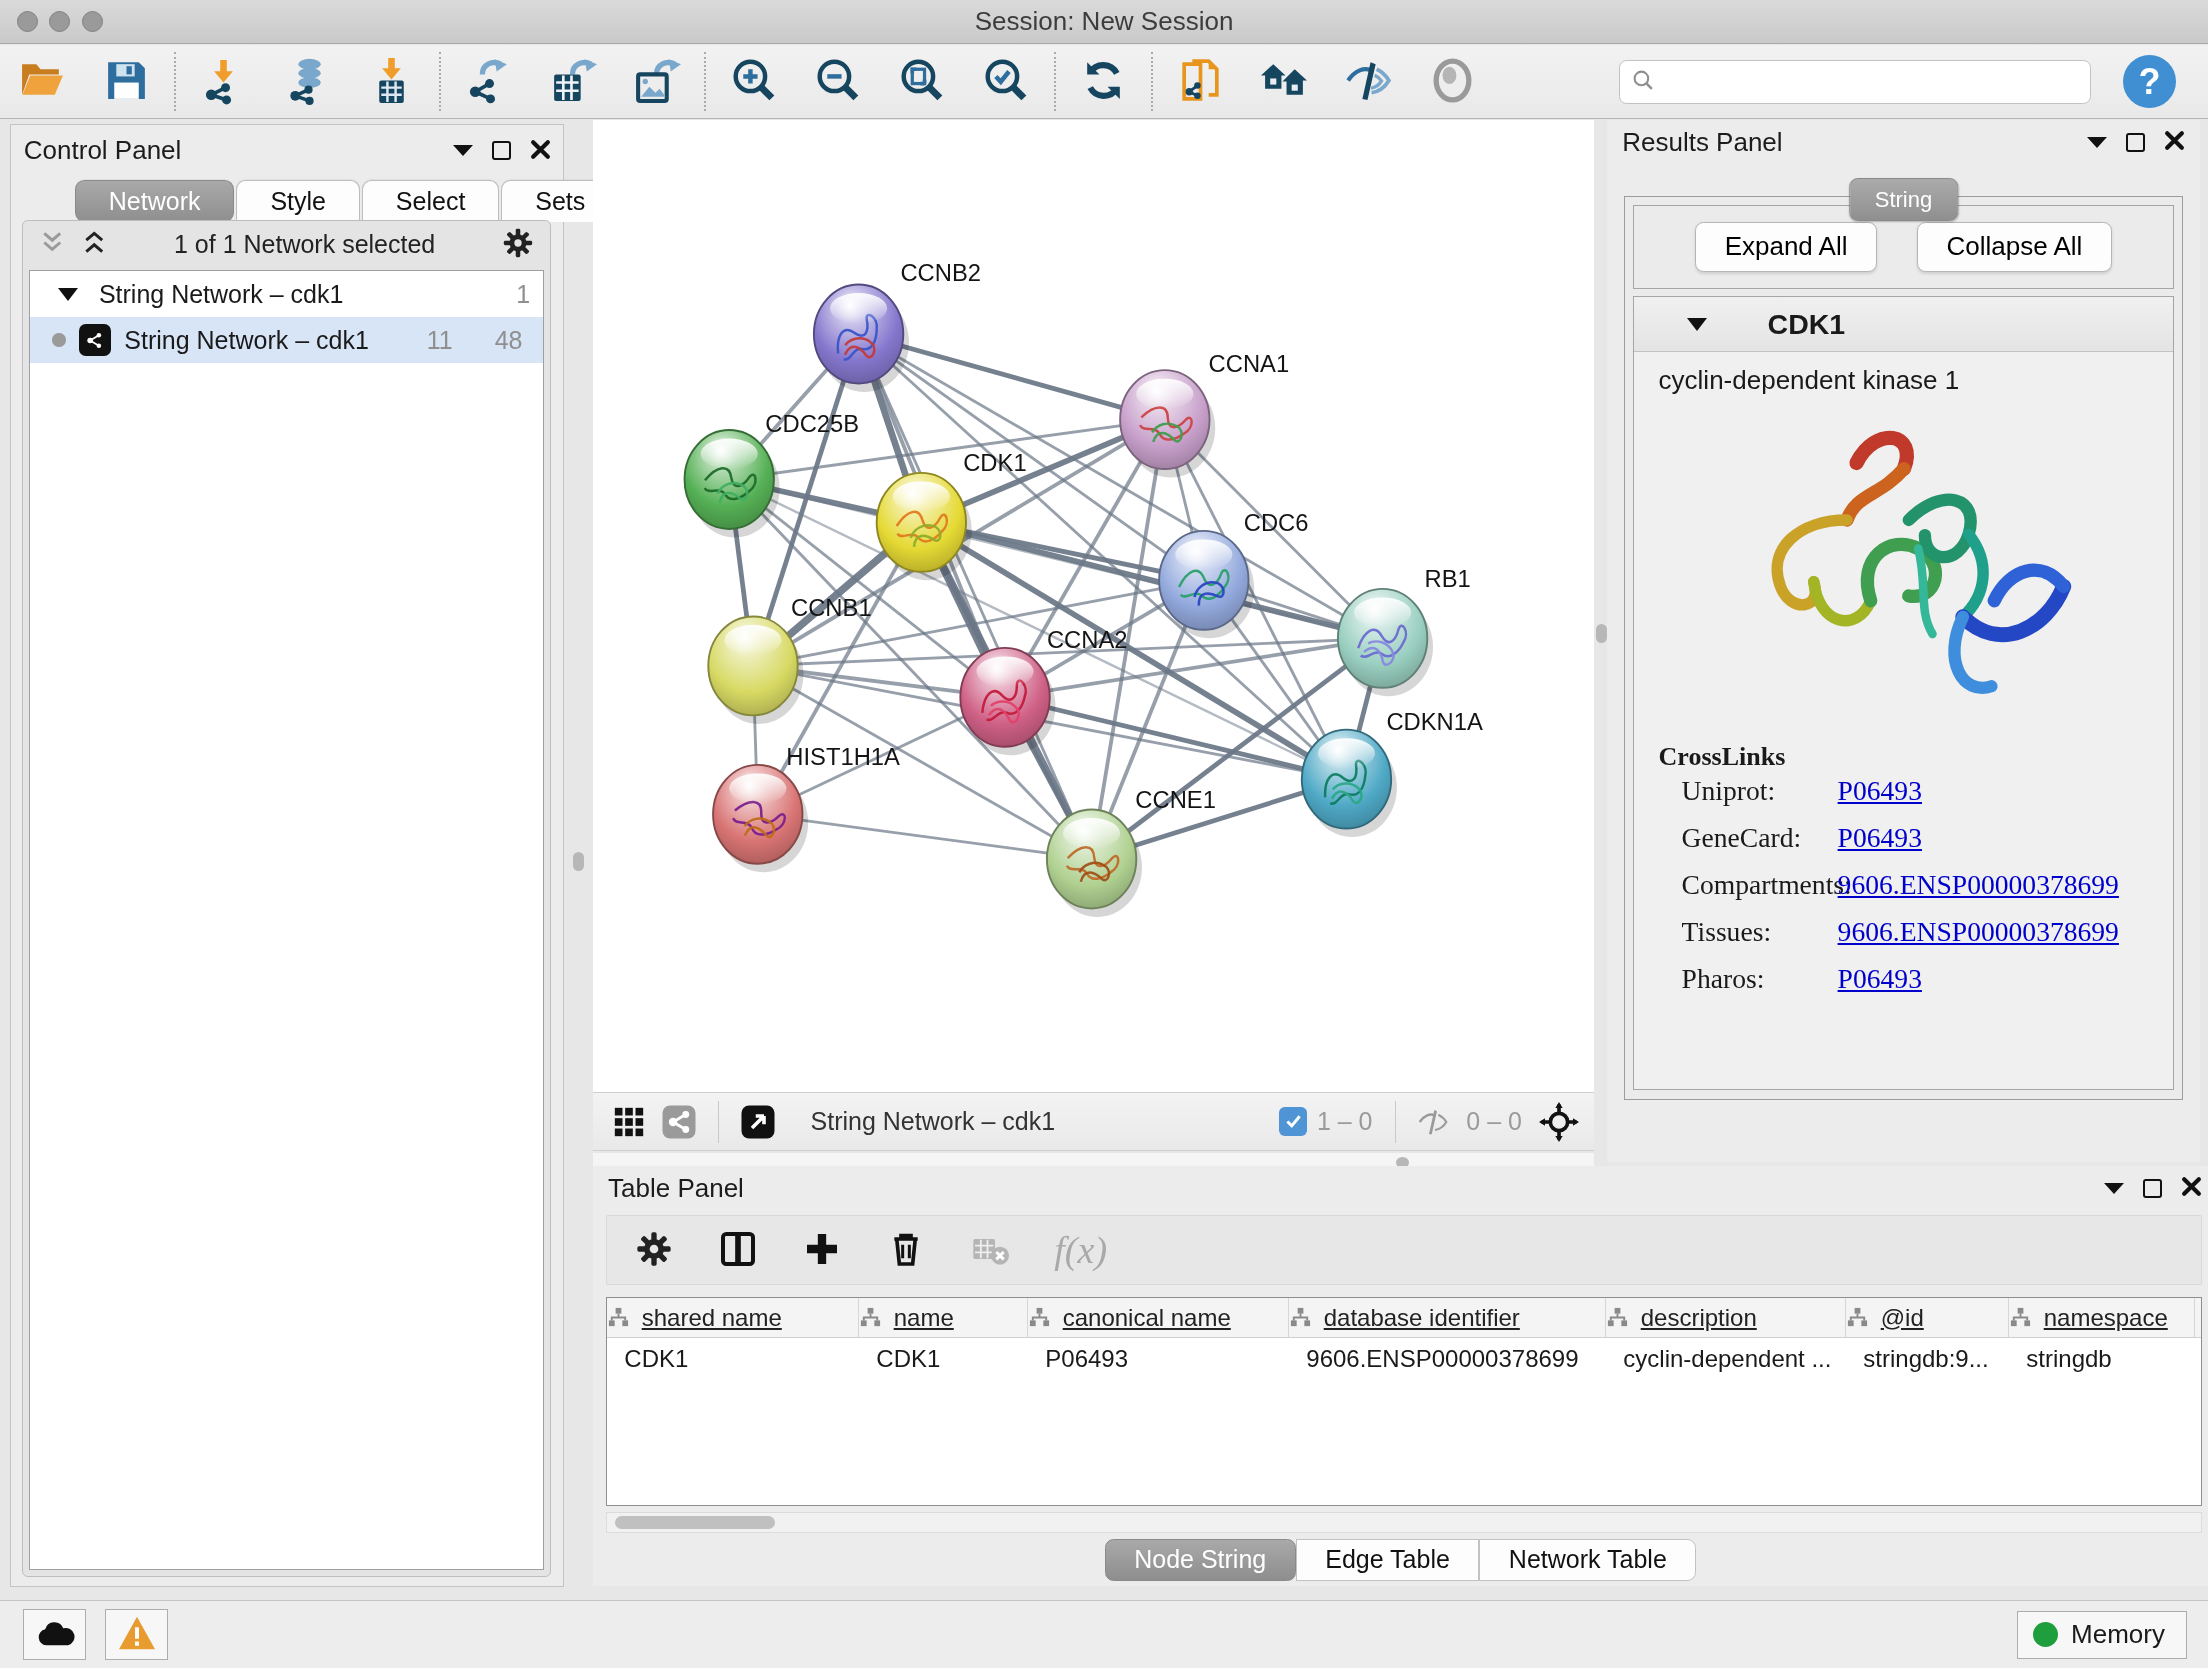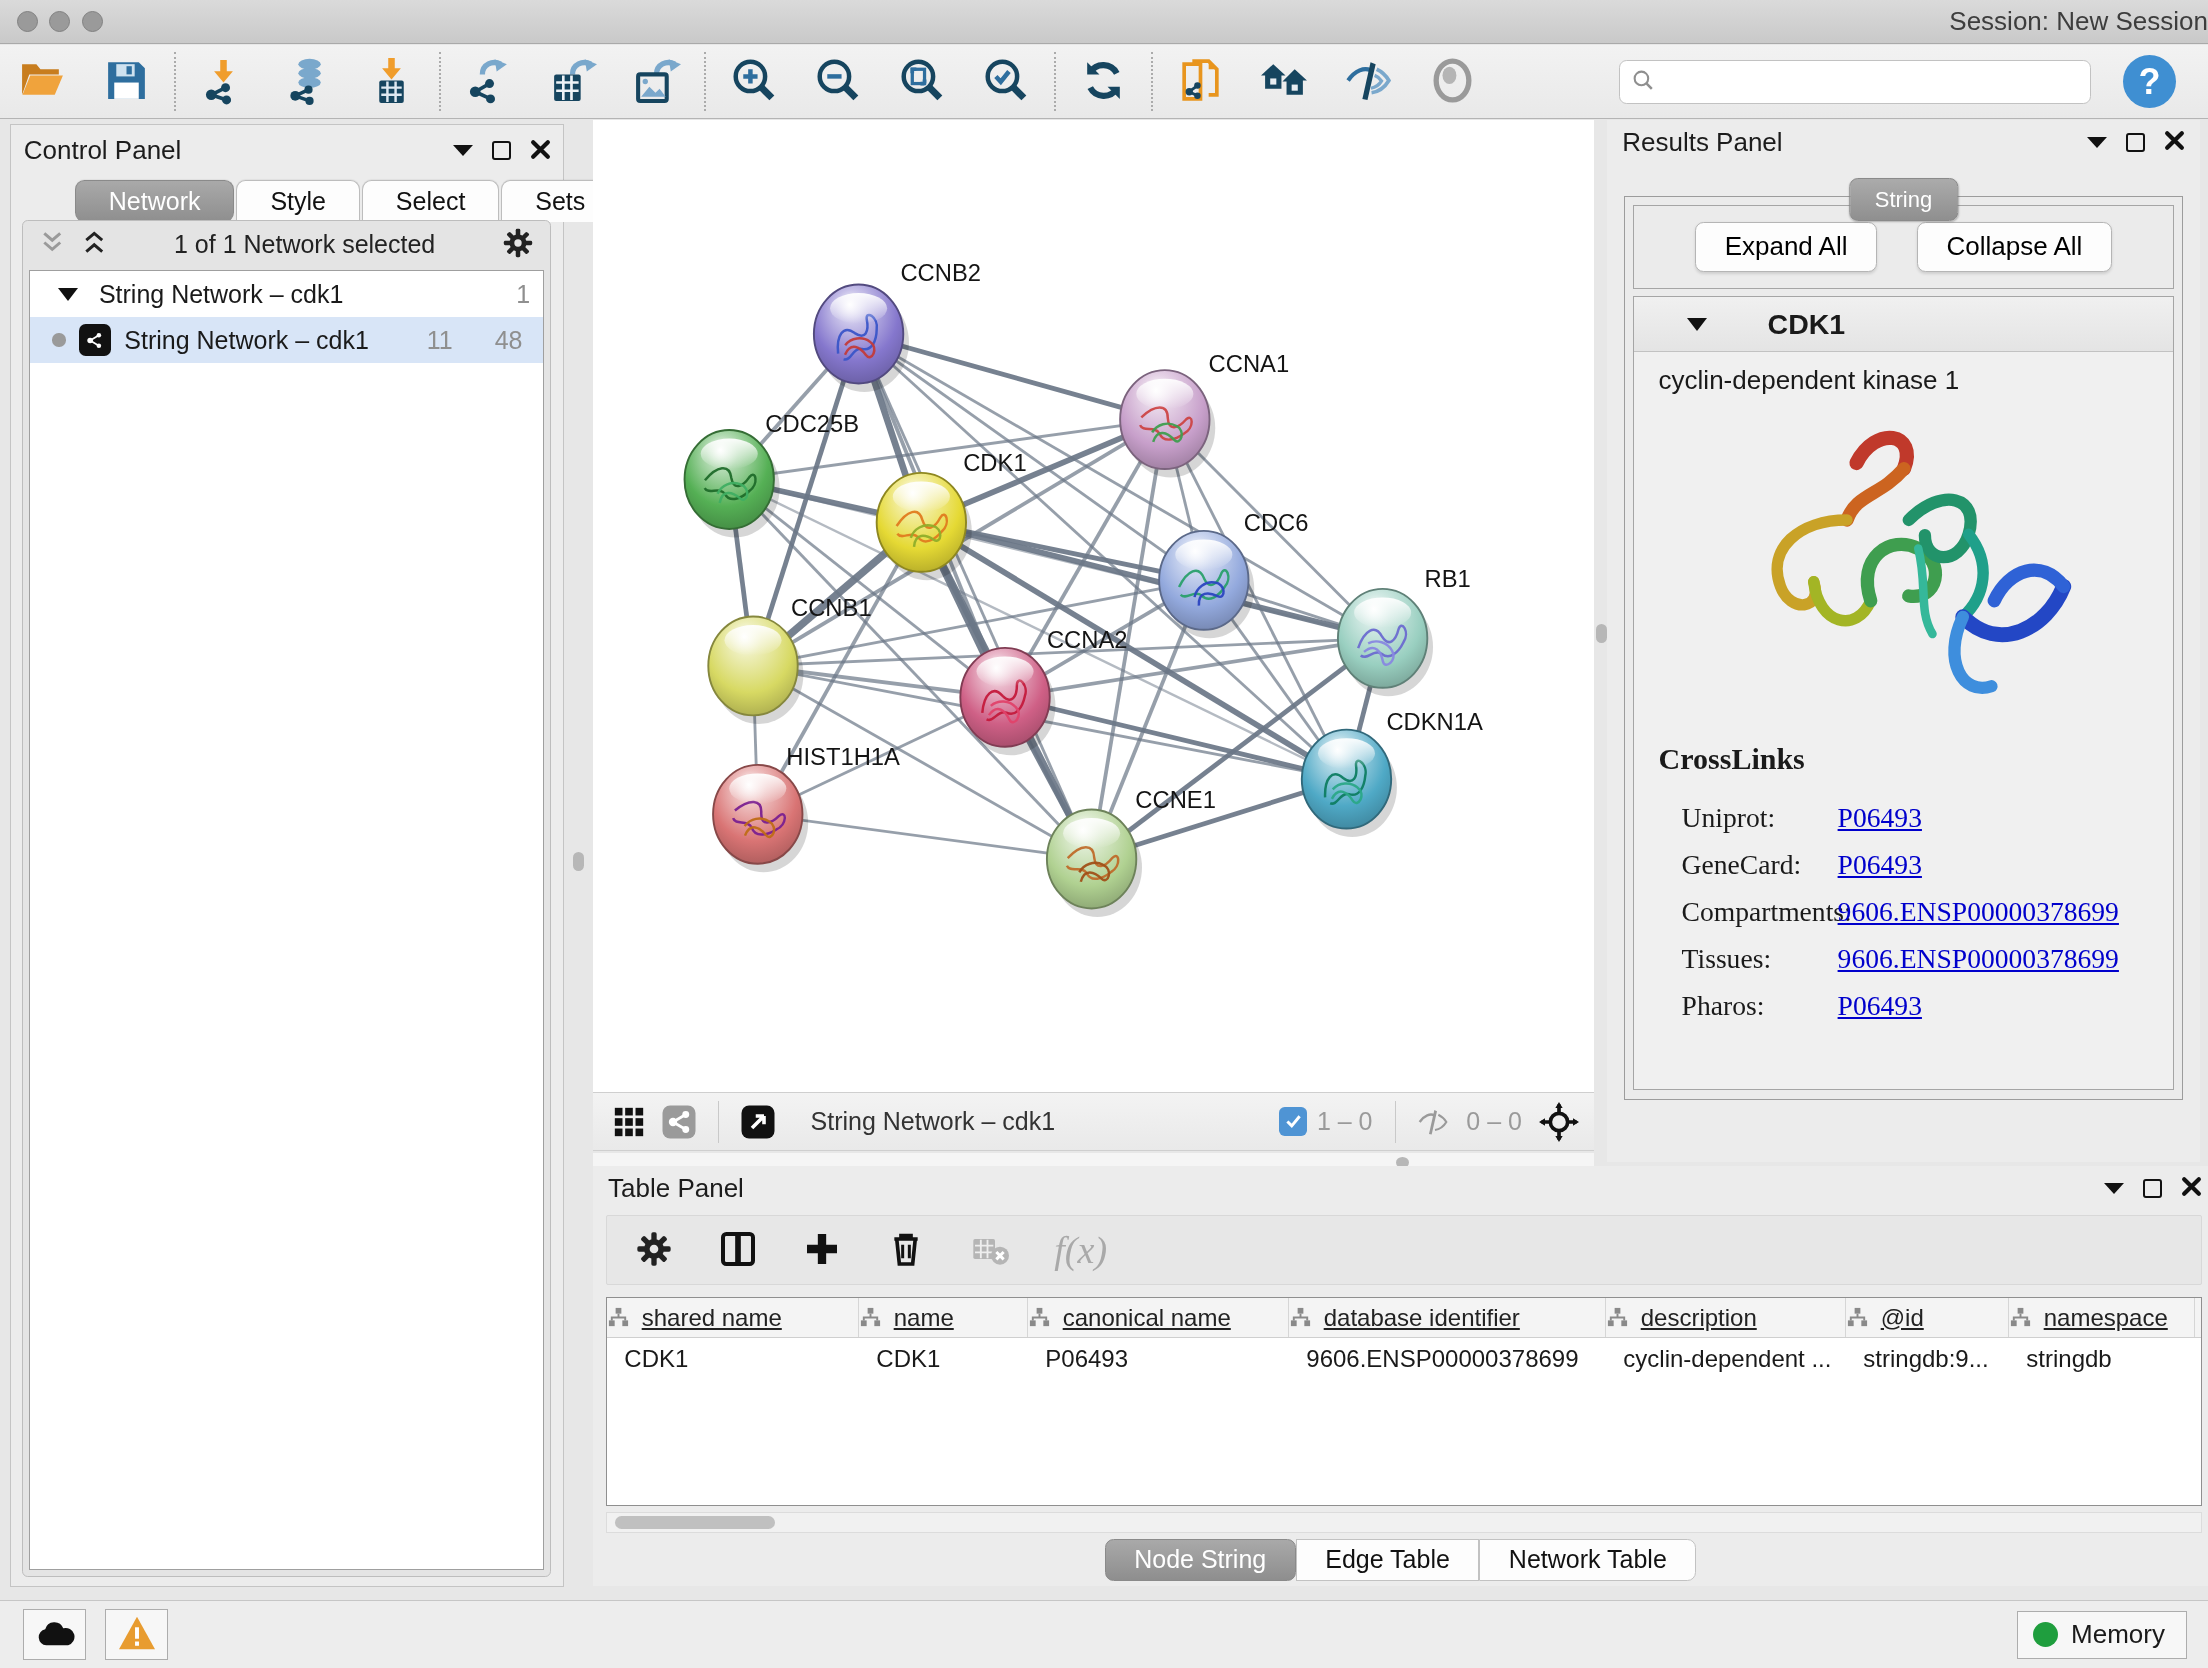--- a/index.html
+++ b/index.html
@@ -2,21 +2,21 @@
 <html style="font-size:15px"><head>
 <meta charset="utf-8">
 <style>
   * { margin:0; padding:0; box-sizing:border-box; }
   html,body { width:2208px; height:1668px; }
   body { font-family:"Liberation Sans", sans-serif; background:#e7e7e7; position:relative; overflow:hidden; color:#1a1a1a; }
 
   
   .titlebar { position:absolute; left:0; top:0; width:2208px; height:44px;
     background:linear-gradient(#dadada,#c9c9c9); border-bottom:1px solid #a9a9a9;
-    display:flex; align-items:center; justify-content:flex-end; }
+    display:flex; align-items:center; justify-content:center; }
   .traffic { position:absolute; left:17px; top:10.5px; display:flex; gap:11.4px; }
   .light { width:21px; height:21px; border-radius:50%; background:#9a9a9a; border:1px solid #818181; }
   .win-title { font-size:26px; color:#3d3d3d; }
 
   
   .toolbar { position:absolute; left:0; top:45px; width:2208px; height:74px;
     background:linear-gradient(#f2f2f2,#e9e9e9); border-bottom:1px solid #b4b4b4;
     display:flex; align-items:center; }
   .tbtn { width:84px; height:67px; display:flex; align-items:center; justify-content:center; }
   .tbtn svg { width:49px; height:49px; }
@@ -78,21 +78,21 @@
     border:1.9px solid #9c9c9c; }
   .rp-buttons { margin:7.6px; height:84px; border:1px solid #a5a5a5; display:flex; align-items:center; justify-content:center; gap:40px; }
   .rp-btn { background:#fdfdfd; border:1px solid #b5b5b5; border-radius:8.6px; font-size:26px; padding:8.6px 28.5px;
     box-shadow:0 1.9px 2.9px rgba(0,0,0,.12); }
   .rp-section { position:absolute; left:7.6px; right:7.6px; top:99px; bottom:9.5px; border:1px solid #a5a5a5; background:#f0f0f0; overflow:hidden; }
   .rp-sec-head { height:55px; background:linear-gradient(#f0f0f0,#e4e4e4); border-bottom:1px solid #c2c2c2;
     display:flex; align-items:center; font-size:28.5px; font-weight:bold; }
   .rp-sec-head .tri { margin:0 61px 0 53px; }
   .rp-desc { font-size:26px; padding:13.3px 0 5.7px 25px; }
   .crosslinks { font-family:"Liberation Serif", serif; padding:9.5px 0 0 25px; }
-  .crosslinks .clt { font-size:30px; font-weight:bold; margin-bottom:26px; }
+  .crosslinks .clt { font-size:26px; font-weight:bold; margin-bottom:3px; }
   .cl-row { display:flex; font-size:27.6px; margin-bottom:15px; }
   .cl-row .cl-label { width:179px; padding-left:23px; }
   .cl-row a { color:#0000cc; text-decoration:underline; }
 
   
   .table-panel { position:absolute; left:593px; top:1166px; width:1615px; height:420px; background:#ececec; padding:0 5.7px 0 15px; }
   .tp-toolbar { position:absolute; left:13.3px; right:5.7px; top:49px; height:70px; background:#e7e7e7;
     border:1px solid #d8d8d8; border-radius:2px; display:flex; align-items:center; padding-left:27px; gap:44px; }
   .tp-toolbar svg { width:40px; height:40px; }
   .fx { font-family:"Liberation Serif", serif; font-style:italic; font-size:38px; color:#a9a9a9; }

